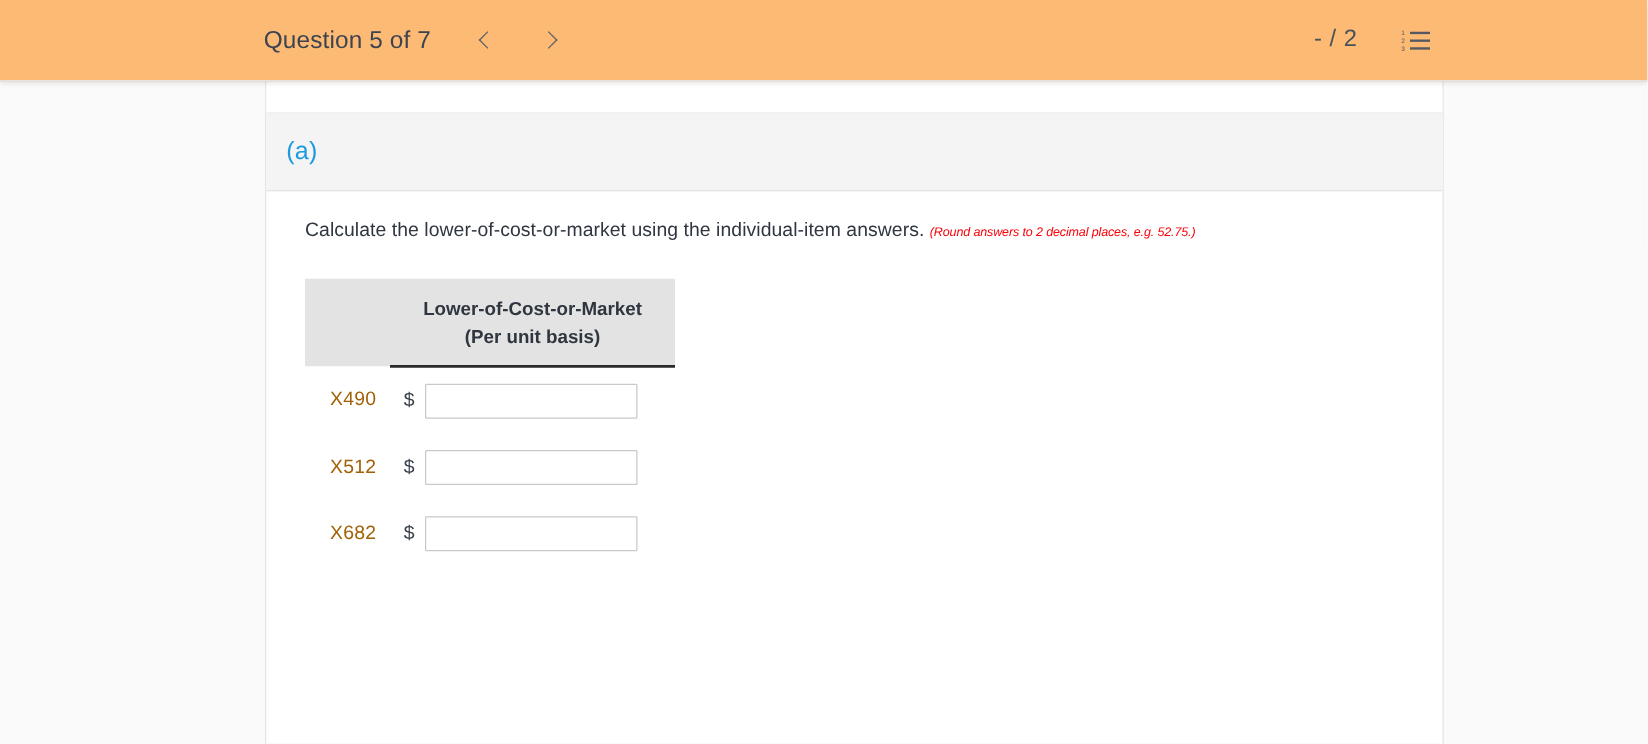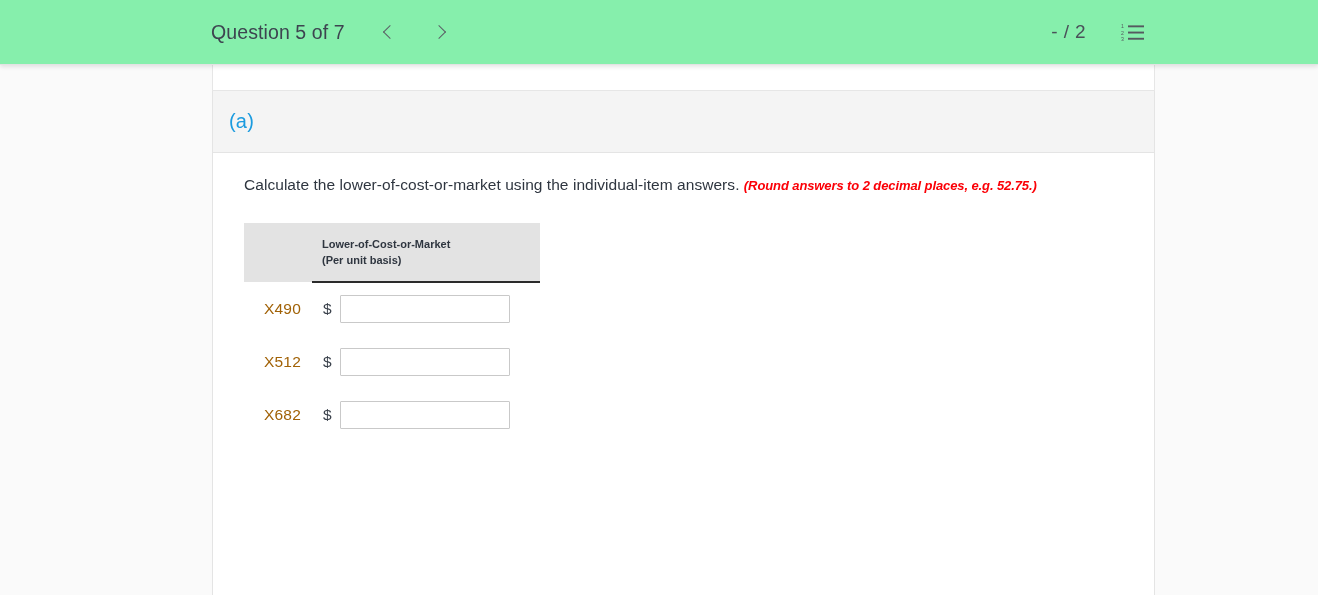--- a/index.html
+++ b/index.html
@@ -12,21 +12,21 @@
     overflow: hidden;
     background: #fafafa;
     font-family: "Liberation Sans", sans-serif;
     -webkit-font-smoothing: antialiased;
   }
 
   
   .topbar {
     position: relative;
     height: 64px;
-    background: #86efac;
+    background: #fdba74;
     border-bottom: 1px solid #e3e3e3;
     box-shadow: 0 2px 4px rgba(0,0,0,0.10);
     z-index: 20;
     display: flex;
     align-items: center;
   }
   .topbar-left {
     display: flex;
     align-items: center;
     margin-left: 211px;
@@ -133,43 +133,43 @@
   }
 
   .prompt {
     font-size: 15.5px;
     color: #2f3640;
     letter-spacing: .05px;
     line-height: 1.35;
   }
   .prompt .hint {
     color: #fb0007;
-    font-weight: bold;
+    font-weight: normal;
     font-style: italic;
-    font-size: 13px;
+    font-size: 10px;
     letter-spacing: -.1px;
   }
 
   
   .ans-table {
     margin-top: 27px;
     border-collapse: collapse;
   }
   .ans-table th.corner {
     background: #e3e3e3;
     width: 68px;
     border: none;
     padding: 0;
   }
   .ans-table th.colhead {
     background: #e3e3e3;
     color: #2f3640;
-    font-size: 11px;
+    font-size: 15px;
     font-weight: bold;
-    text-align: left;
+    text-align: center;
     padding: 14px 10px 12px 10px;
     width: 208px;
     line-height: 1.45;
     border-bottom: 2px solid #2b2b2b;
   }
   .ans-table td {
     padding: 0;
     border: none;
   }
   .ans-table td.rowlabel {

